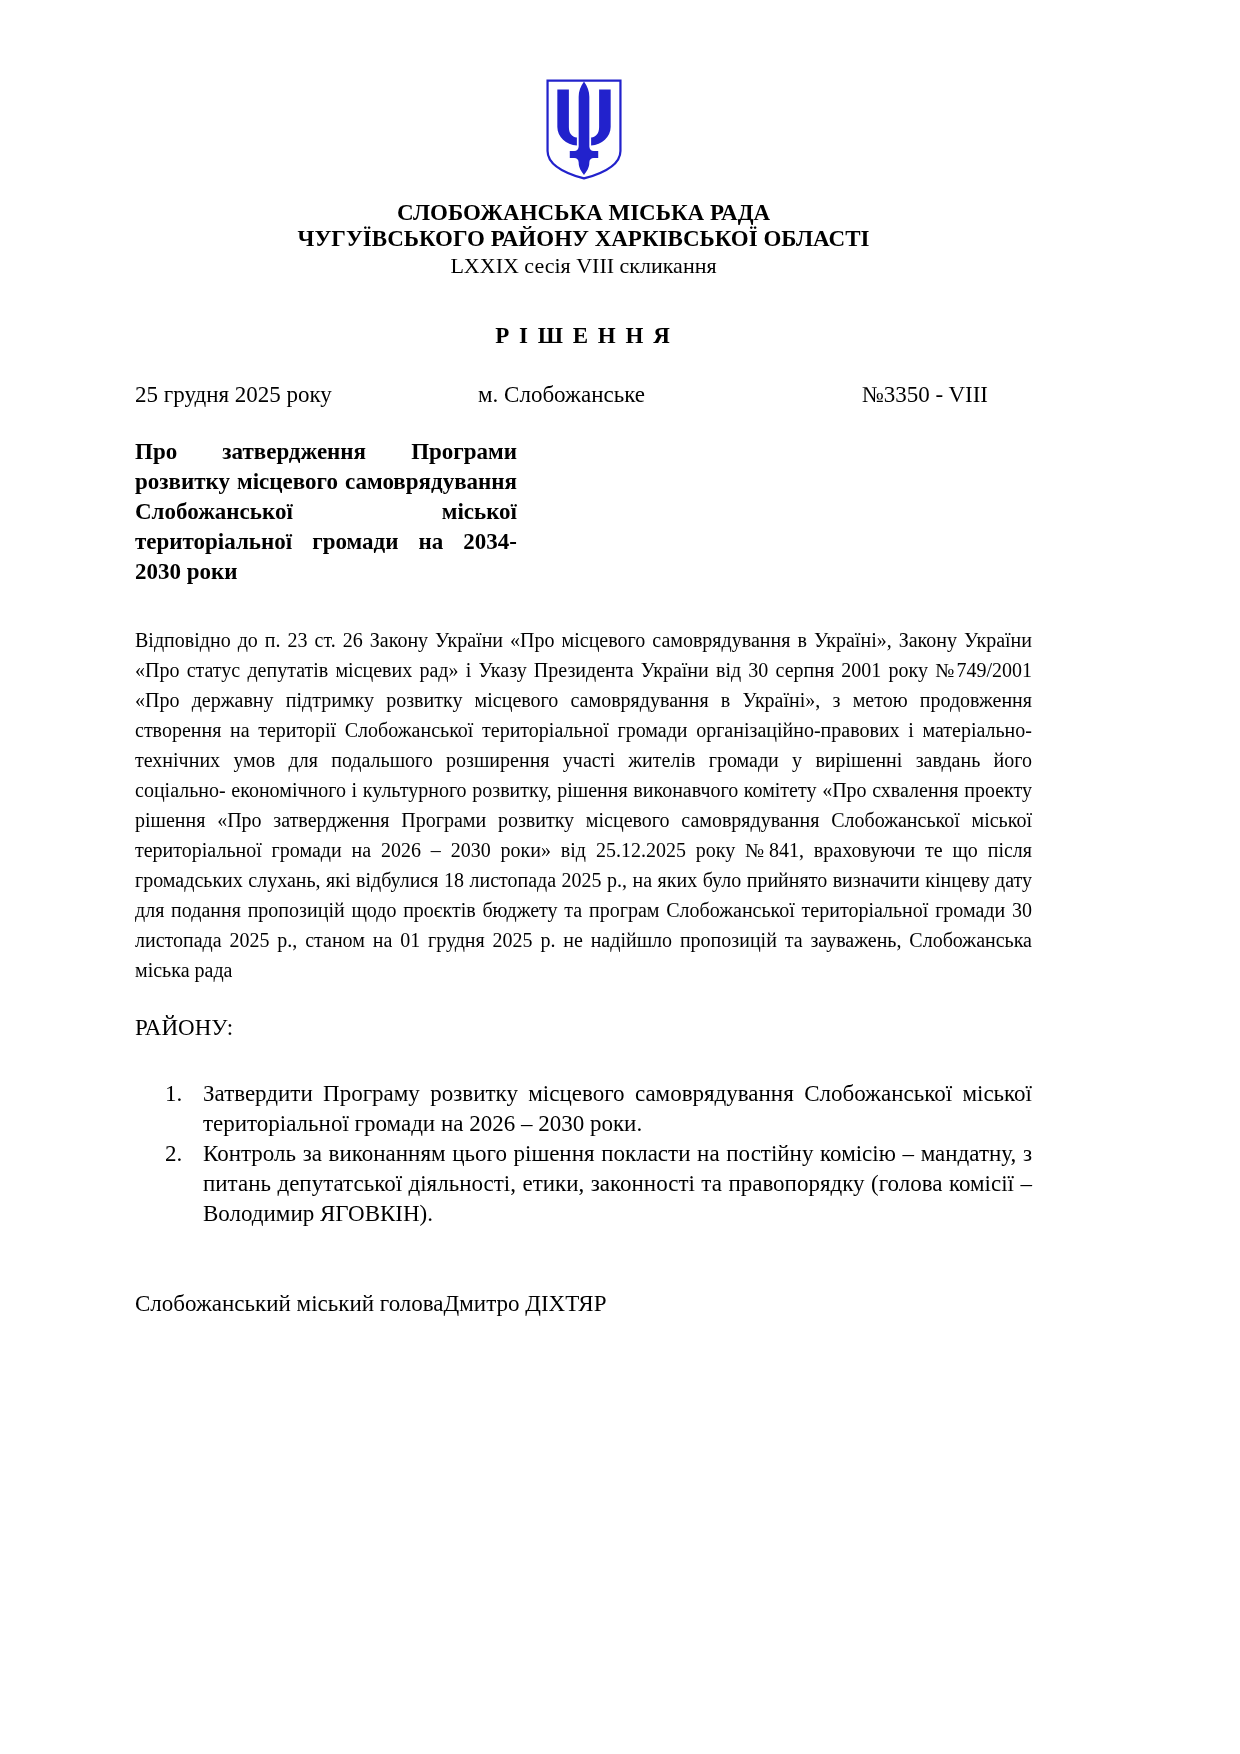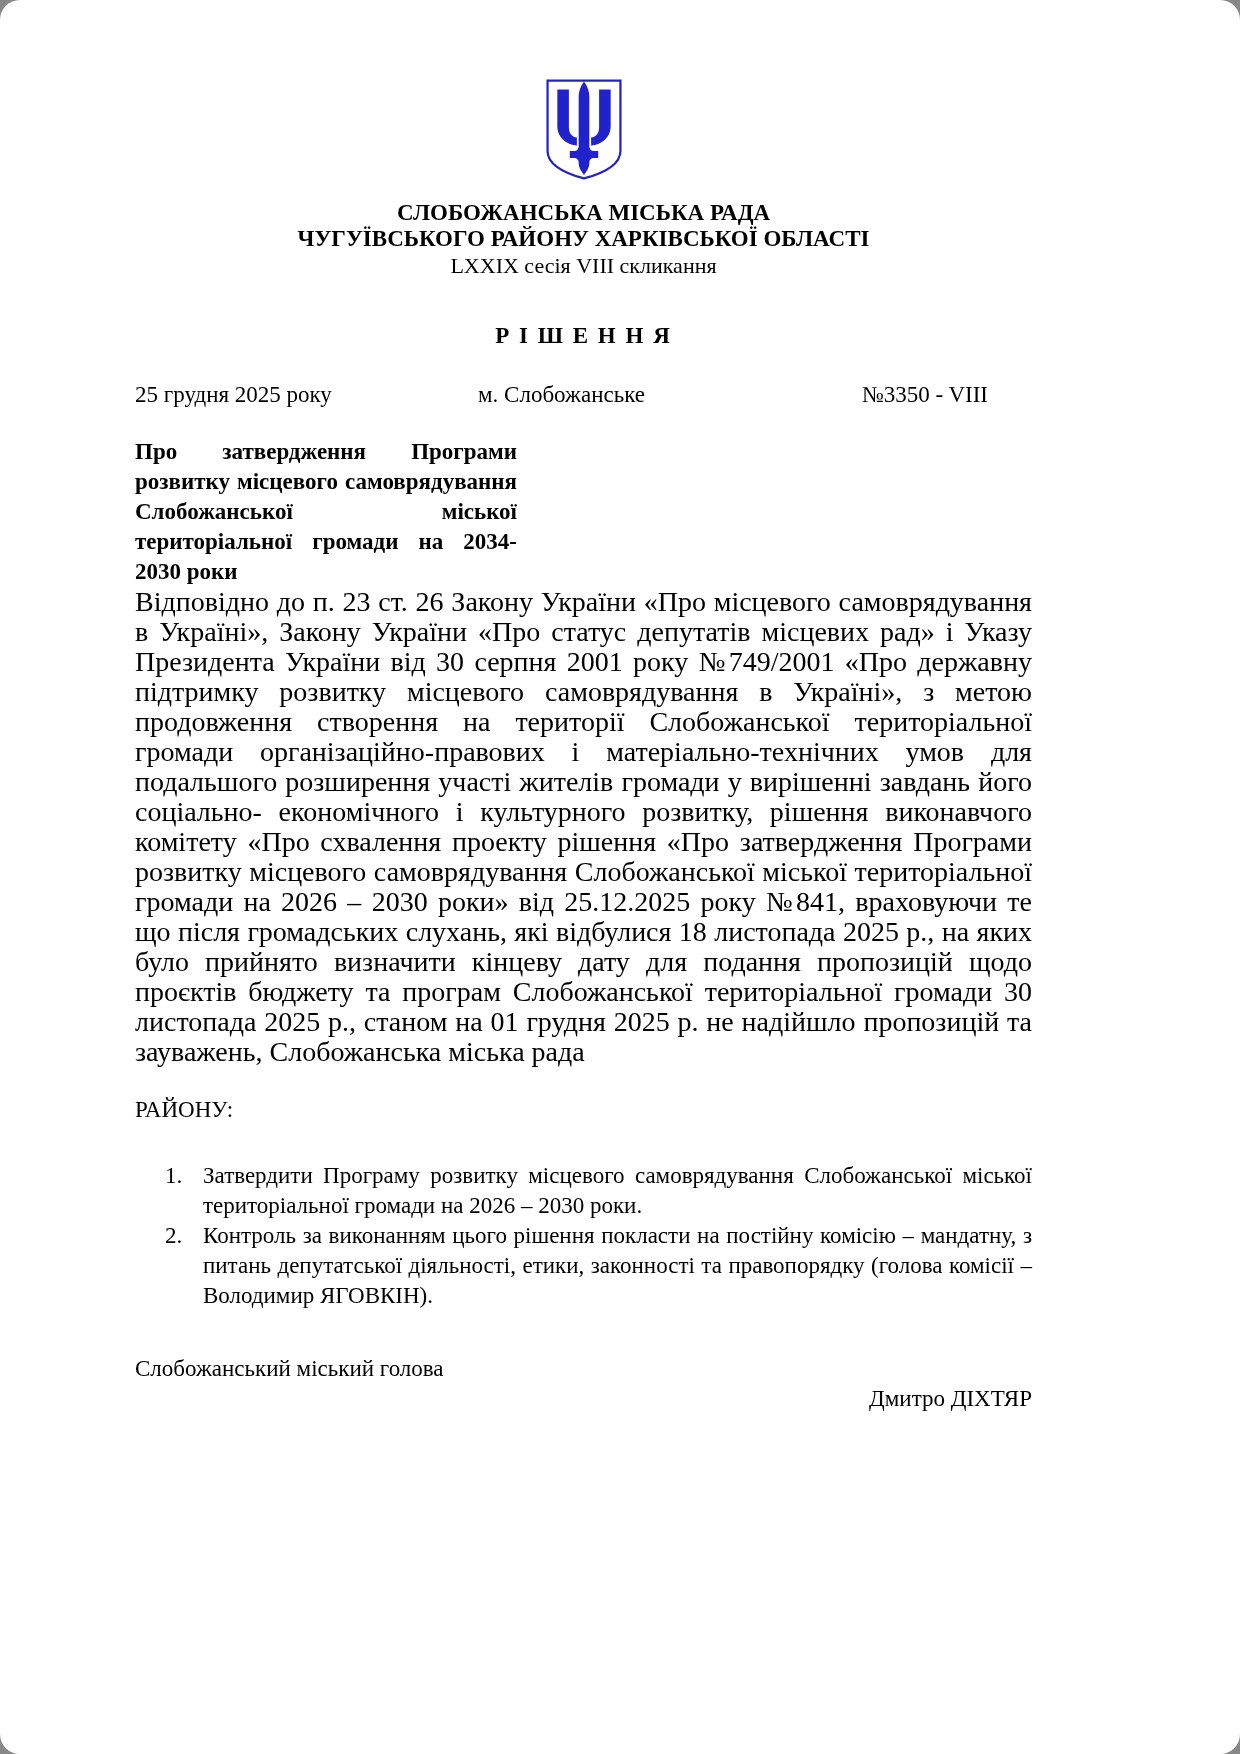--- a/index.html
+++ b/index.html
@@ -8,21 +8,20 @@
     width: 1240px;
     height: 1754px;
     margin: 0 auto;
     background: #ffffff;
     color: #000000;
     font-family: "Liberation Serif", "DejaVu Serif", serif;
     font-size: 23px;
     padding: 78px 208px 60px 135px;
     position: relative;
     overflow: hidden;
-    border-radius: 20px;
   }
   .emblem-wrap { text-align: center; }
   .emblem-wrap svg { display: inline-block; }
 
   .org-header { text-align: center; margin-top: 12px; }
   .org-line-bold { font-weight: bold; font-size: 23px; line-height: 26px; }
   .org-line-session { font-size: 22px; line-height: 27px; }
 
   .doc-type {
     text-align: center;
@@ -44,21 +43,22 @@
   .subject {
     margin-top: 28px;
     width: 382px;
     font-weight: bold;
     font-size: 23px;
     line-height: 30px;
     text-align: justify;
   }
 
   .preamble {
-    font-size: 28px;
+    margin-top: 38px;
+    font-size: 20px;
     line-height: 30px;
     text-align: justify;
   }
 
   .resolved-label {
     margin-top: 28px;
     font-size: 23px;
     line-height: 30px;
   }
 
@@ -71,24 +71,23 @@
     line-height: 30px;
   }
   .res-text {
     flex: 1 1 auto;
     text-align: justify;
     line-height: 30px;
   }
 
   .signature-row {
     display: flex;
-    justify-content: space-between;
-    margin-top: 43px;
+    justify-content: flex-start;
+    margin-top: 60px;
     line-height: 30px;
-    flex-direction: column;
   }
   .sig-title { text-align: left; }
   .sig-name  { text-align: right; }
 </style>
 </head>
 <body>
 
 <div class="page">
 
   <div class="emblem-wrap">

